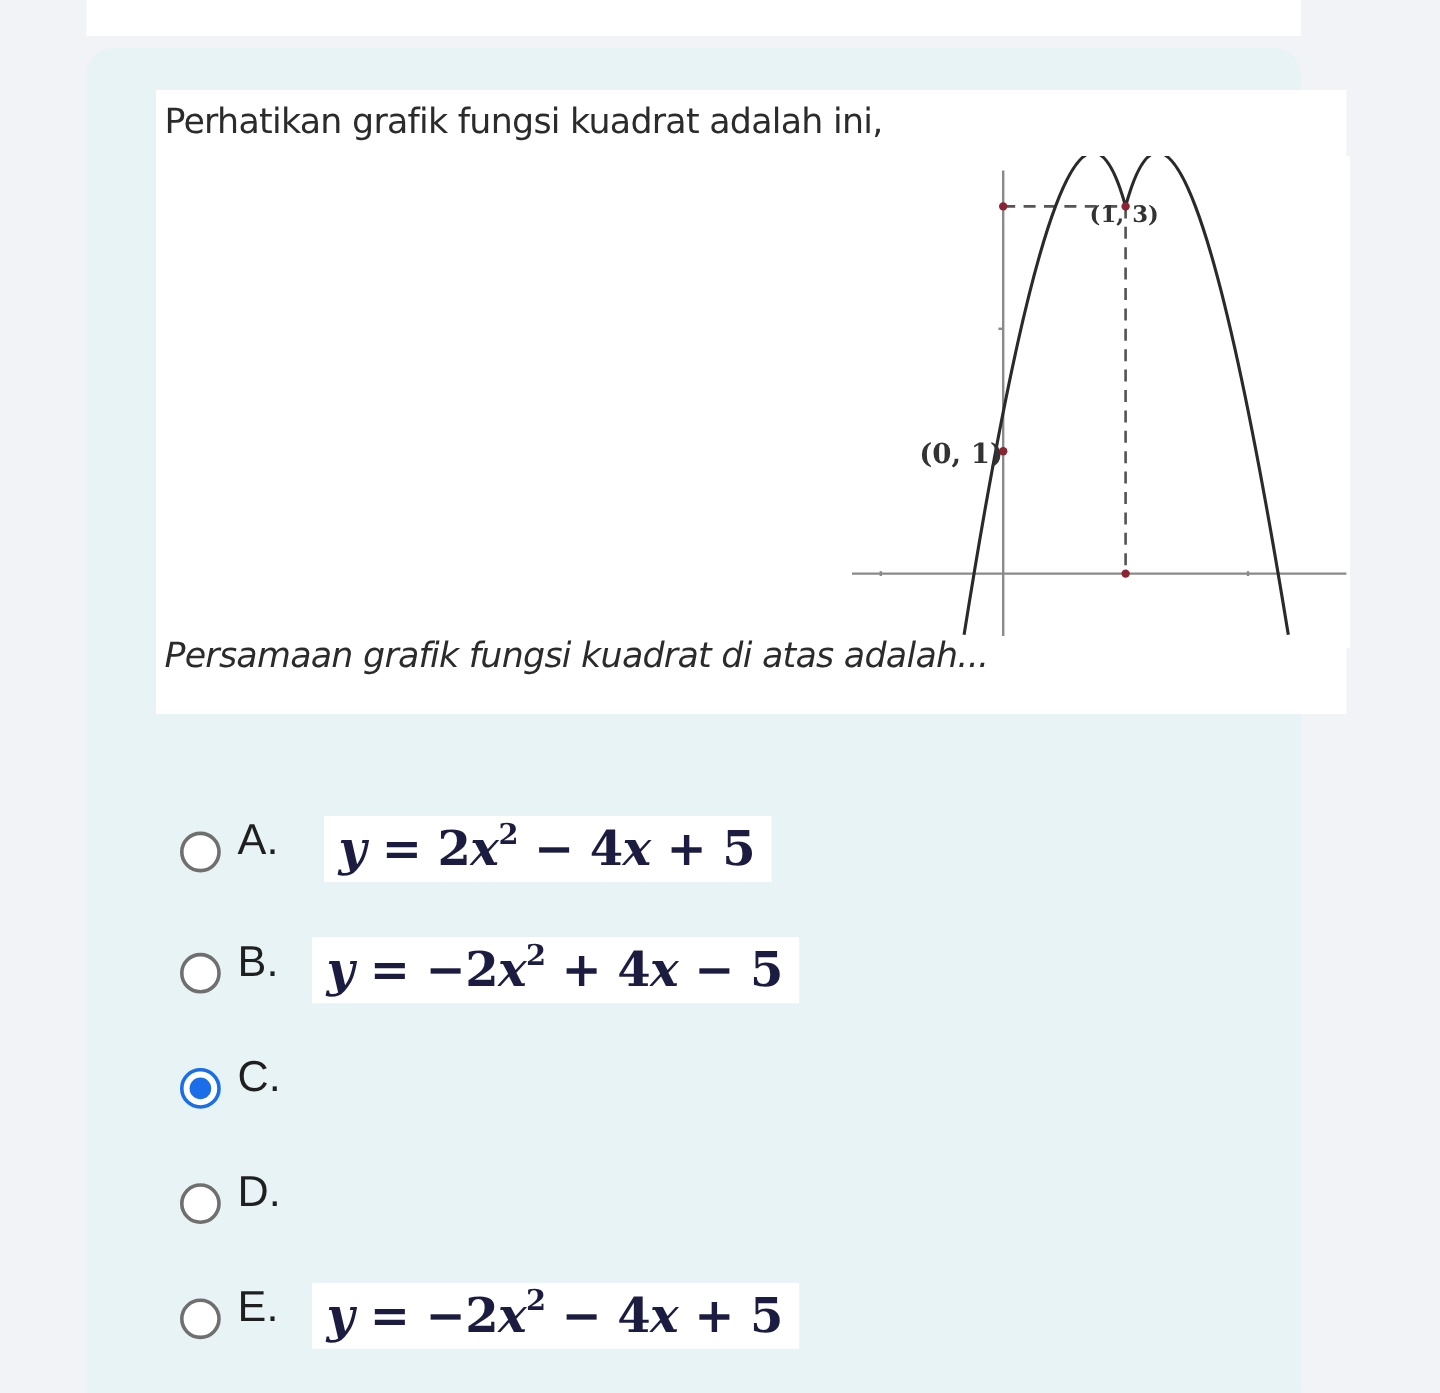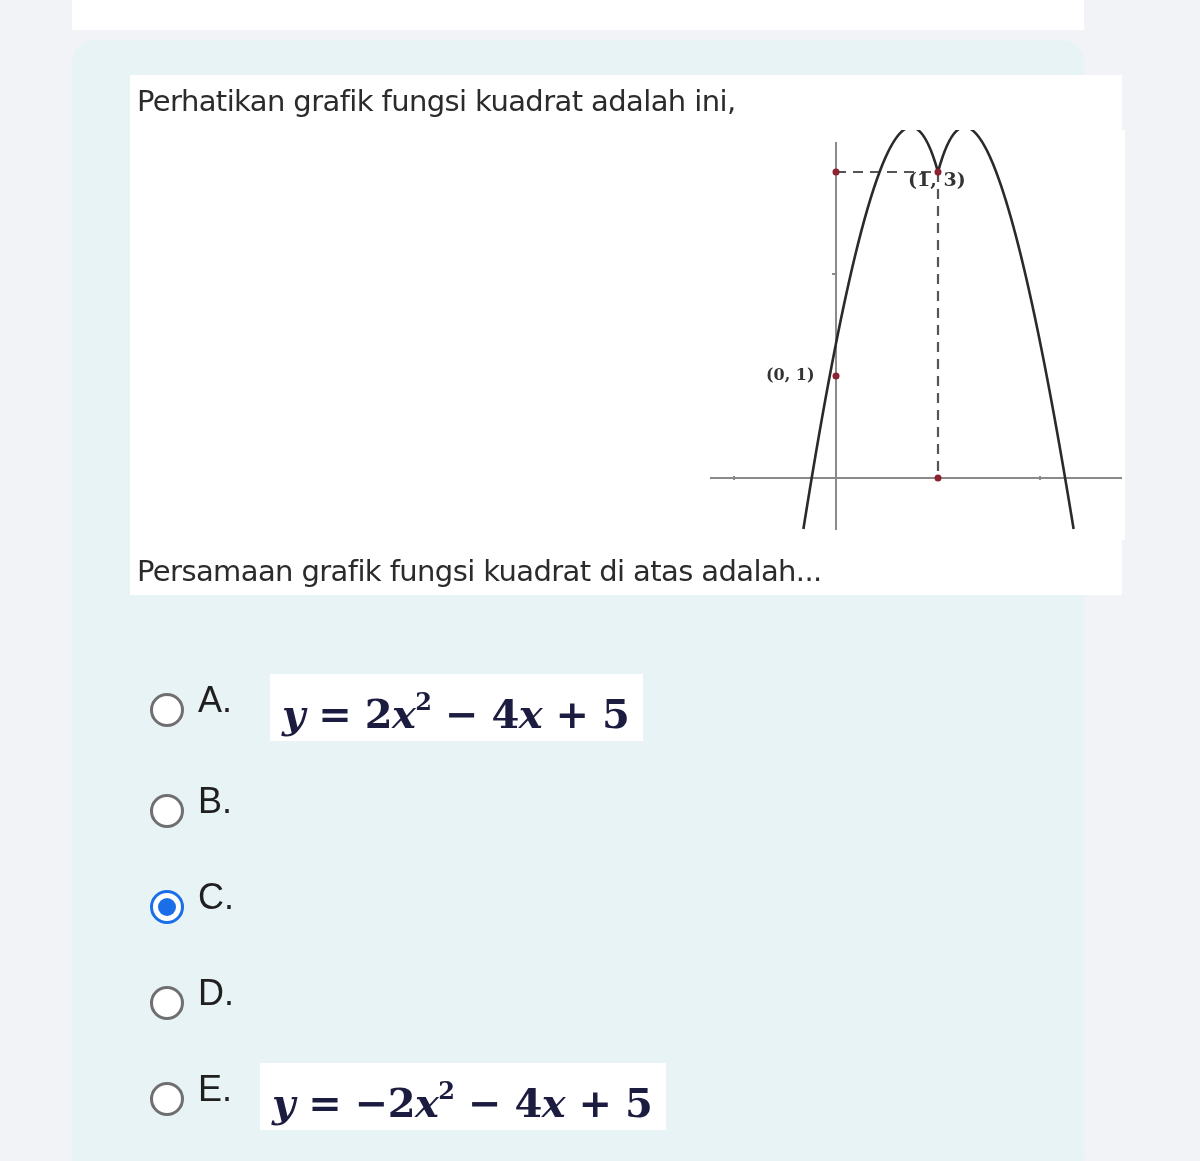--- a/index.html
+++ b/index.html
@@ -20,21 +20,21 @@
   .question-body {
     position: absolute; left: 130px; top: 75px; width: 992px; height: 520px;
     background: #ffffff;
   }
   .q-text {
     position: absolute; left: 137px;
     font-family: "DejaVu Sans", sans-serif; font-size: 29px; color: #2b2b2b;
     letter-spacing: -0.6px; white-space: nowrap;
   }
   .q-intro { top: 84px; }
-  .q-prompt { top: 554px; }
+  .q-prompt { top: 529px; font-style: italic; }
   .graph {
     position: absolute; left: 705px; top: 130px; width: 420px; height: 410px;
     background: #ffffff;
   }
   .option {
     position: absolute; left: 150px; height: 60px; width: 640px;
     display: flex; align-items: center;
   }
   .radio {
     width: 34px; height: 34px; border-radius: 50%;
@@ -44,21 +44,21 @@
   .radio.checked { border-color: #1a6fe8; }
   .radio.checked::after {
     content: ""; position: absolute; left: 5px; top: 5px;
     width: 18px; height: 18px; border-radius: 50%; background: #1a6fe8;
   }
   .opt-letter {
     font-family: "Liberation Sans", sans-serif; font-size: 36px; color: #1f1f1f;
     margin-left: 14px; width: 62px; margin-top: -14px;
   }
   .formula {
-    background: #ffffff; padding: 16px 14px 4px 12px;
+    background: #ffffff; padding: 4px 14px 4px 12px;
     font-family: "DejaVu Serif", serif; font-weight: bold; font-size: 40px;
     color: #1c1c40; white-space: nowrap; letter-spacing: -0.5px;
   }
   .formula i { font-style: italic; }
   .formula sup { font-size: 24px; vertical-align: 18px; line-height: 0; }
 </style>
 </head>
 <body>
 
 <div class="top-card"></div>
@@ -83,34 +83,35 @@
     <line x1="938" y1="172" x2="938" y2="478" stroke="#555" stroke-width="2.2" stroke-dasharray="10,7"></line>
 
     <path fill="none" stroke="#2a2a2a" stroke-width="2.6" d="M 803.4 529 Q 888.6 -7 938 172 Q 986.4 -7 1073.6 529"></path>
 
     <circle cx="836" cy="172" r="3.5" fill="#8b2332"></circle>
     <circle cx="938" cy="172" r="3.5" fill="#8b2332"></circle>
     <circle cx="836" cy="376" r="3.5" fill="#8b2332"></circle>
     <circle cx="938" cy="478" r="3.5" fill="#8b2332"></circle>
   </svg>
   <div style="position:absolute;left:203px;top:8px;font-family:'DejaVu Serif',serif;font-weight:bold;font-size:19px;color:#333;margin-top:30px;">(1, 3)</div>
-  <div style="position:absolute;left:61px;top:235px;font-family:'DejaVu Serif',serif;font-weight:bold;font-size:16px;color:#333;">(0, 1)</div>
+  <div style="position:absolute;left:61px;top:235px;font-family:'DejaVu Serif',serif;font-weight:bold;font-size:23px;color:#333;">(0, 1)</div>
 </div>
 
 <div class="q-text q-prompt">Persamaan grafik fungsi kuadrat di atas adalah...</div>
 
 <div class="option" style="top:677px;">
   <span class="radio"></span>
   <span class="opt-letter">A.</span>
   <span class="formula" style="margin-left:10px;"><i>y</i><span> = </span><span>2</span><i>x</i><sup>2</sup><span> − 4</span><i>x</i><span> + 5</span></span>
 </div>
 
 <div class="option" style="top:778px;">
   <span class="radio"></span>
   <span class="opt-letter">B.</span>
+  <span class="formula"><i>y</i><span> = </span><span>−2</span><i>x</i><sup>2</sup><span> + 4</span><i>x</i><span> − 5</span></span>
 </div>
 
 <div class="option" style="top:874px;">
   <span class="radio checked"></span>
   <span class="opt-letter">C.</span>
 </div>
 
 <div class="option" style="top:970px;">
   <span class="radio"></span>
   <span class="opt-letter">D.</span>

